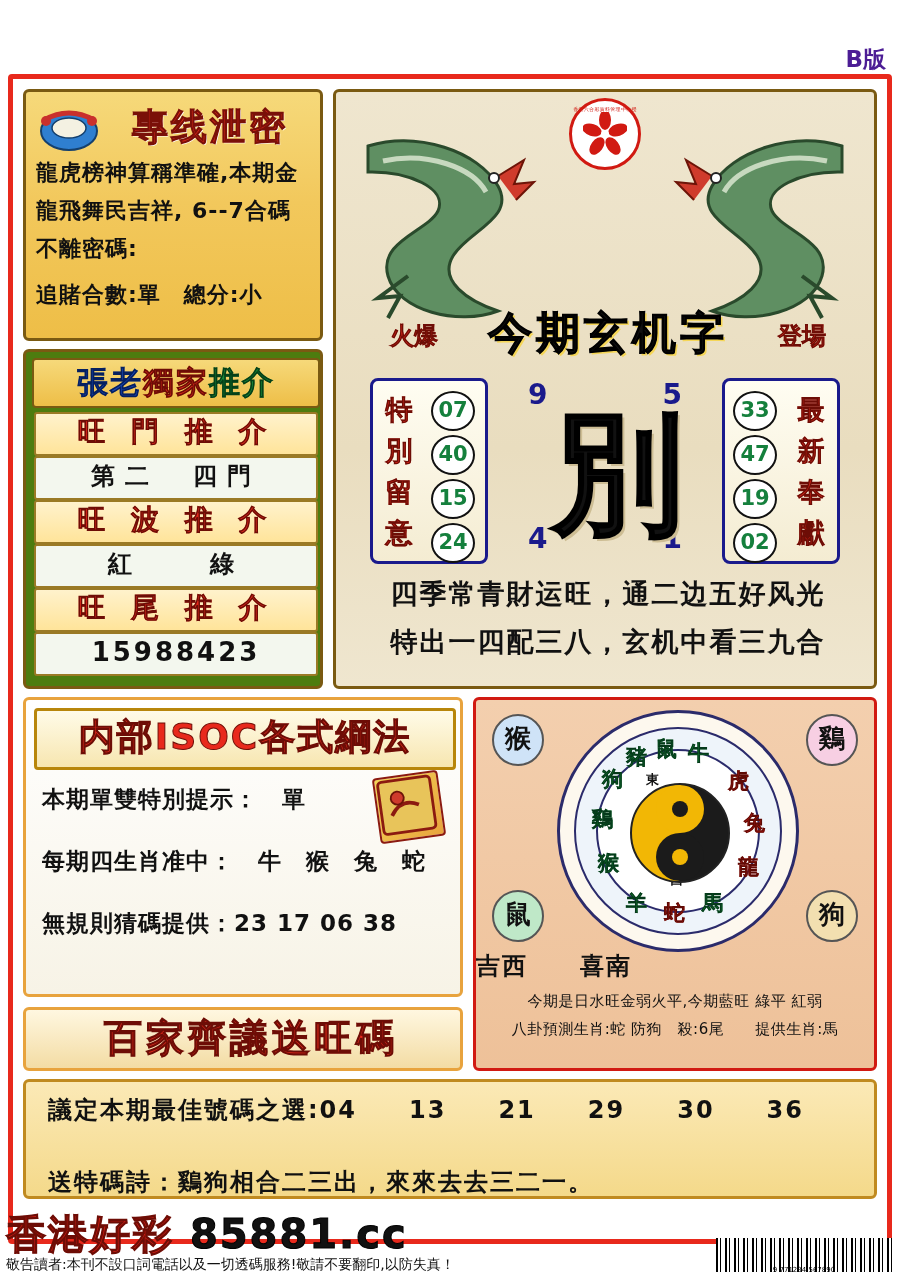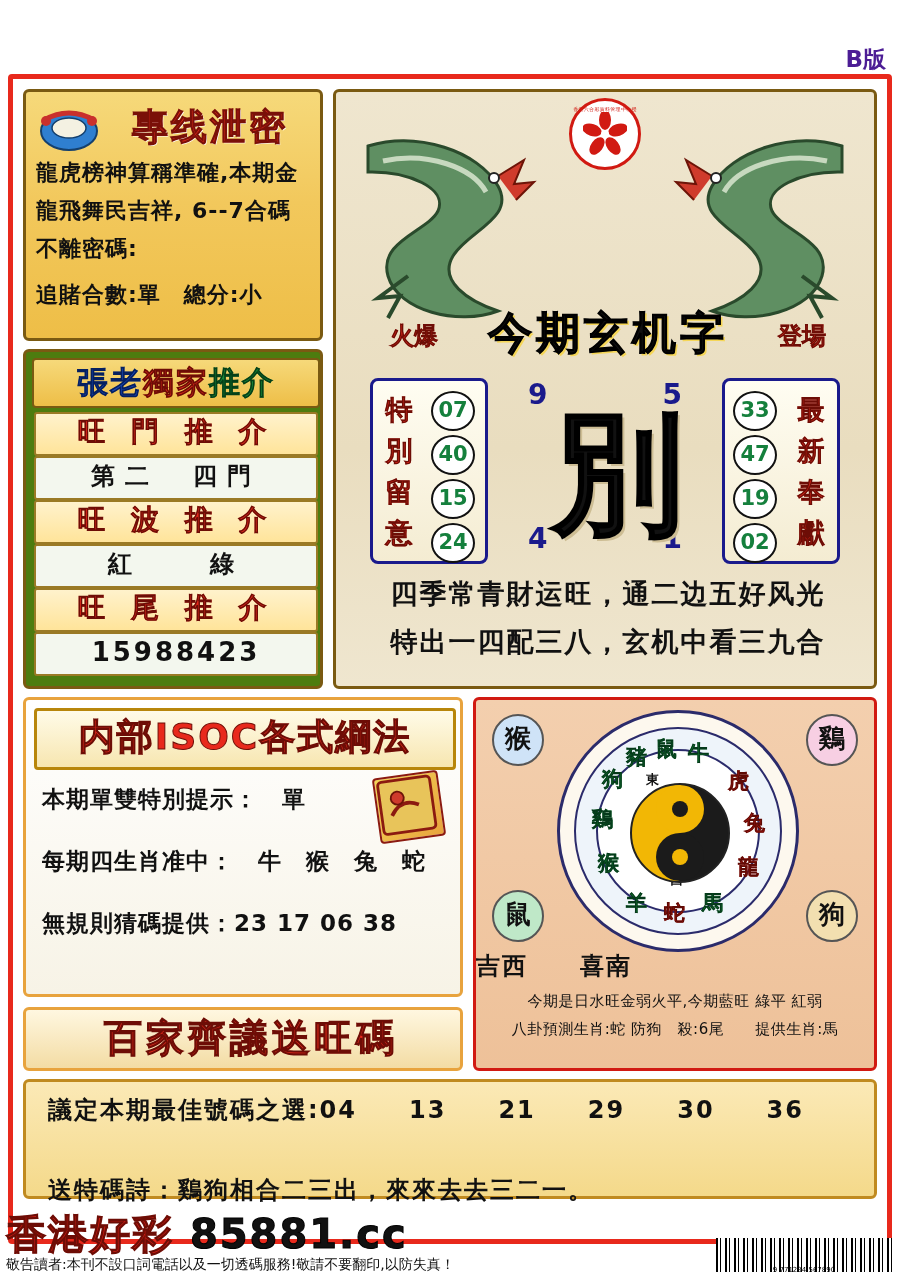--- a/index.html
+++ b/index.html
@@ -268,21 +268,21 @@
   
   #results{left:10px;top:1000px;width:854px;height:120px;
     background:linear-gradient(180deg,#fbe9b6,#f4d98a);
     border:3px solid #c08a20;border-radius:6px;}
   .res-line{
     position:absolute;left:22px;font-size:24px;font-weight:bold;color:#111;
     letter-spacing:2px;white-space:nowrap;
   }
   #rl1{top:12px;}
   #rl2{top:52px;}
-  #rl3{top:92px;}
+  #rl3{top:84px;}
 
   
   .watermark{
     position:absolute;left:0;top:1212px;width:560px;height:46px;
     font-size:40px;font-weight:bold;color:#d11a12;letter-spacing:2px;
     -webkit-text-stroke:1px #6d0d06;
     line-height:44px;padding-left:6px;box-sizing:border-box;
   }
   .watermark .site{color:#111;-webkit-text-stroke:1px #000;}
   .footer-note{

